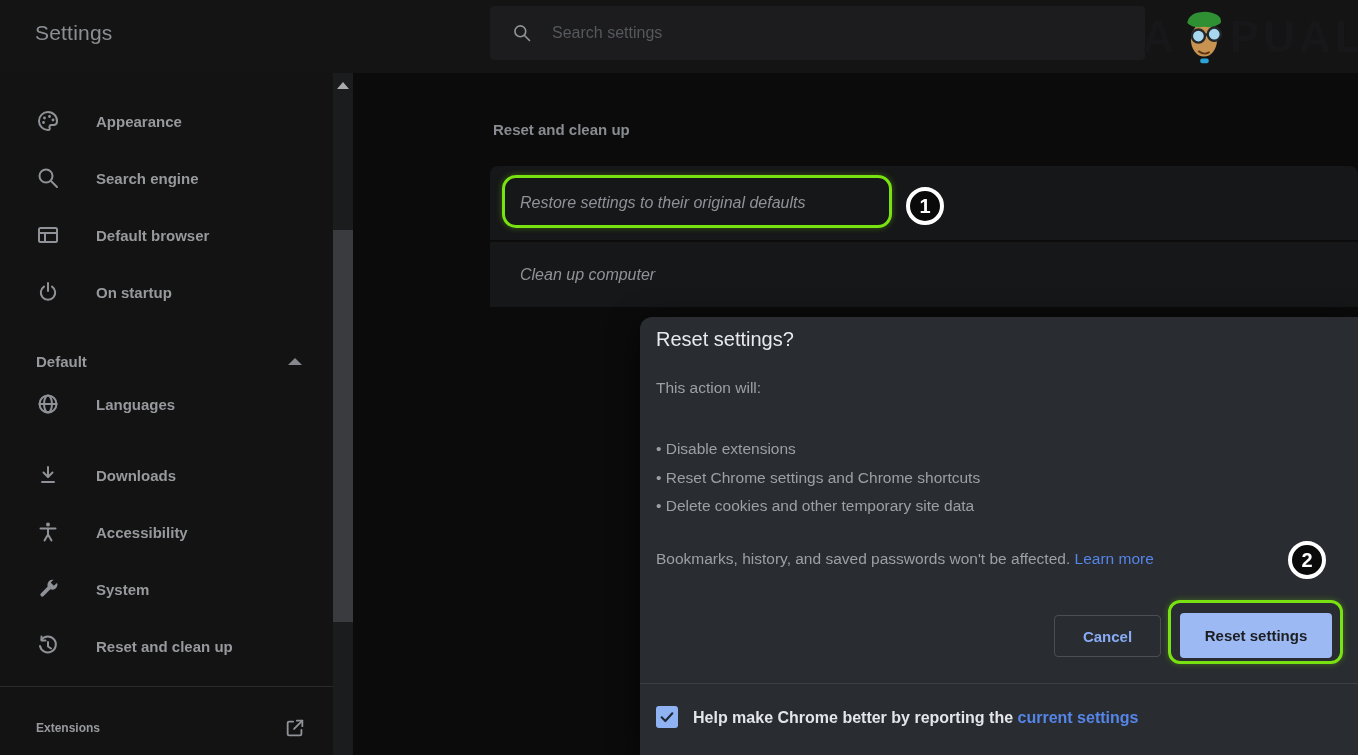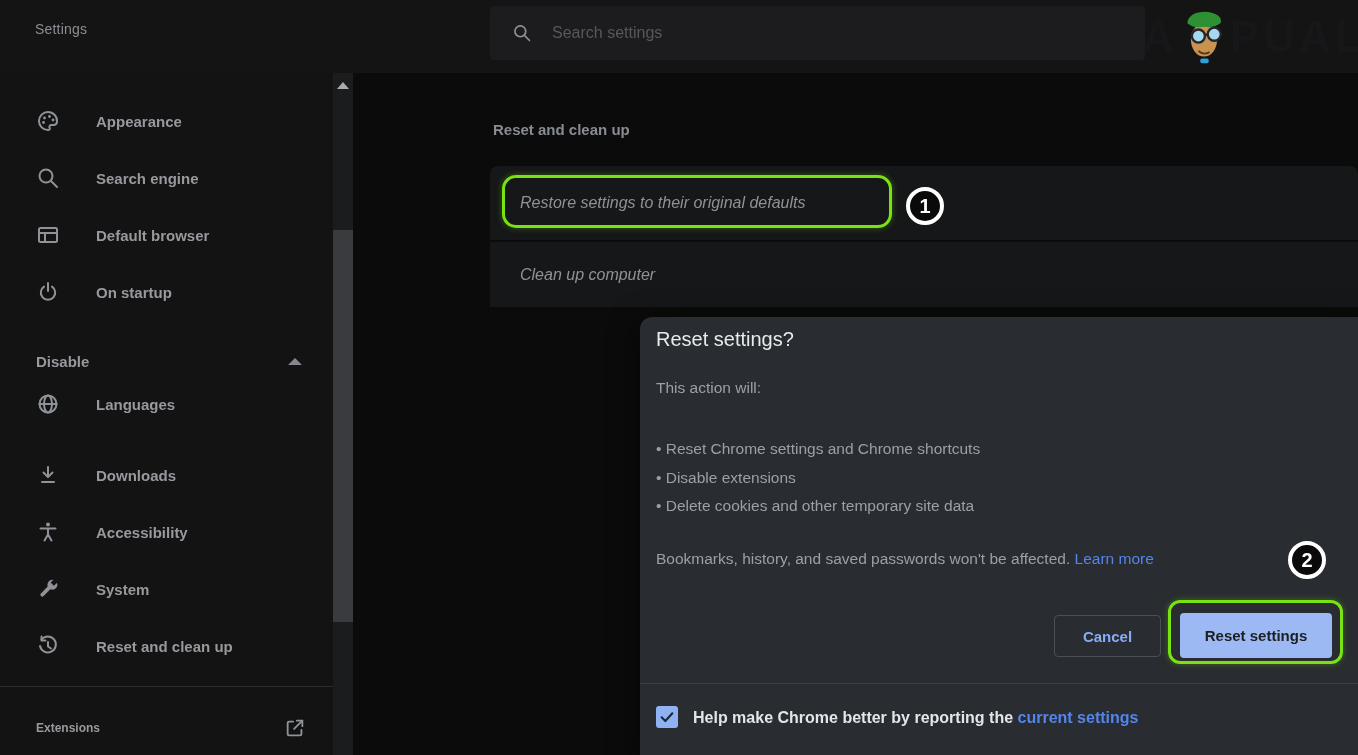--- a/index.html
+++ b/index.html
@@ -4,21 +4,21 @@
 <style>
   * { margin:0; padding:0; box-sizing:border-box; }
   html,body { background:#000; }
   body { font-family:"Liberation Sans", sans-serif; }
   .stage {
     position:relative; width:1358px; height:755px;
     background:#0b0b0c; overflow:hidden;
   }
   
   .topbar { position:absolute; left:0; top:0; width:1358px; height:73px; background:#141415; }
-  .app-title { position:absolute; left:35px; top:21px; font-size:14px; font-weight:500; color:#8b8f94; letter-spacing:.2px; }
+  .app-title { position:absolute; left:35px; top:21px; font-size:21px; font-weight:500; color:#8b8f94; letter-spacing:.2px; }
   .searchbox { position:absolute; left:490px; top:6px; width:655px; height:54px; background:#1c1c1e; border-radius:4px; display:flex; align-items:center; }
   .searchbox svg { margin-left:22px; flex:0 0 auto; }
   .search-input { flex:1; margin-left:20px; background:transparent; border:none; outline:none; color:#a7abaf; font-size:16px; font-family:"Liberation Sans", sans-serif; }
   .search-input::placeholder { color:#55585c; }
   
   .logo { position:absolute; left:1142px; top:8px; height:58px; display:flex; align-items:center; }
   .logo .ltr { font-size:44px; font-weight:800; color:#17171a; letter-spacing:4px; line-height:58px; }
   .logo svg { margin:0 -2px; }
   
   .sidebar { position:absolute; left:0; top:73px; width:333px; height:682px; background:#131314;text-align:right; }
@@ -134,21 +134,21 @@
       <span class="nicon">
         <svg width="24" height="24" viewBox="0 0 24 24" class="sicon">
           <path d="M8 6.6a7.2 7.2 0 1 0 8 0"></path>
             <line x1="12" y1="3" x2="12" y2="11"></line>
         </svg>
       </span>
       <span class="nlabel">On startup</span>
     </div>
 
     <div class="nav-row adv-row" style="top:268px">
-      <span class="nlabel-adv">Disable</span>
+      <span class="nlabel-adv">Default</span>
       <span class="caret-up"></span>
     </div>
 
     <div class="nav-row" style="top:311px">
       <span class="nicon">
         <svg width="24" height="24" viewBox="0 0 24 24" class="sicon">
           <circle cx="12" cy="12" r="8.5"></circle>
             <ellipse cx="12" cy="12" rx="4" ry="8.5"></ellipse>
           <line x1="3.5" y1="12" x2="20.5" y2="12"></line>
         </svg>
@@ -220,22 +220,22 @@
     <span class="rlabel">Restore settings to their original defaults</span>
   </div>
   <div class="card-row row2">
     <span class="rlabel">Clean up computer</span>
   </div>
 
   <div class="dialog">
     <div class="dlg-title">Reset settings?</div>
     <div class="dlg-intro">This action will:</div>
     <div class="dlg-bullets">
+      <div>• Disable extensions</div>
       <div>• Reset Chrome settings and Chrome shortcuts</div>
-      <div>• Disable extensions</div>
       <div>• Delete cookies and other temporary site data</div>
     </div>
     <div class="dlg-note">
       <span>Bookmarks, history, and saved passwords won't be affected.</span>
       <span class="link">Learn more</span>
     </div>
     <button class="btn-cancel">Cancel</button>
     <button class="btn-confirm">Reset settings</button>
     <div class="dlg-footer-divider"></div>
     <div class="dlg-footer">

